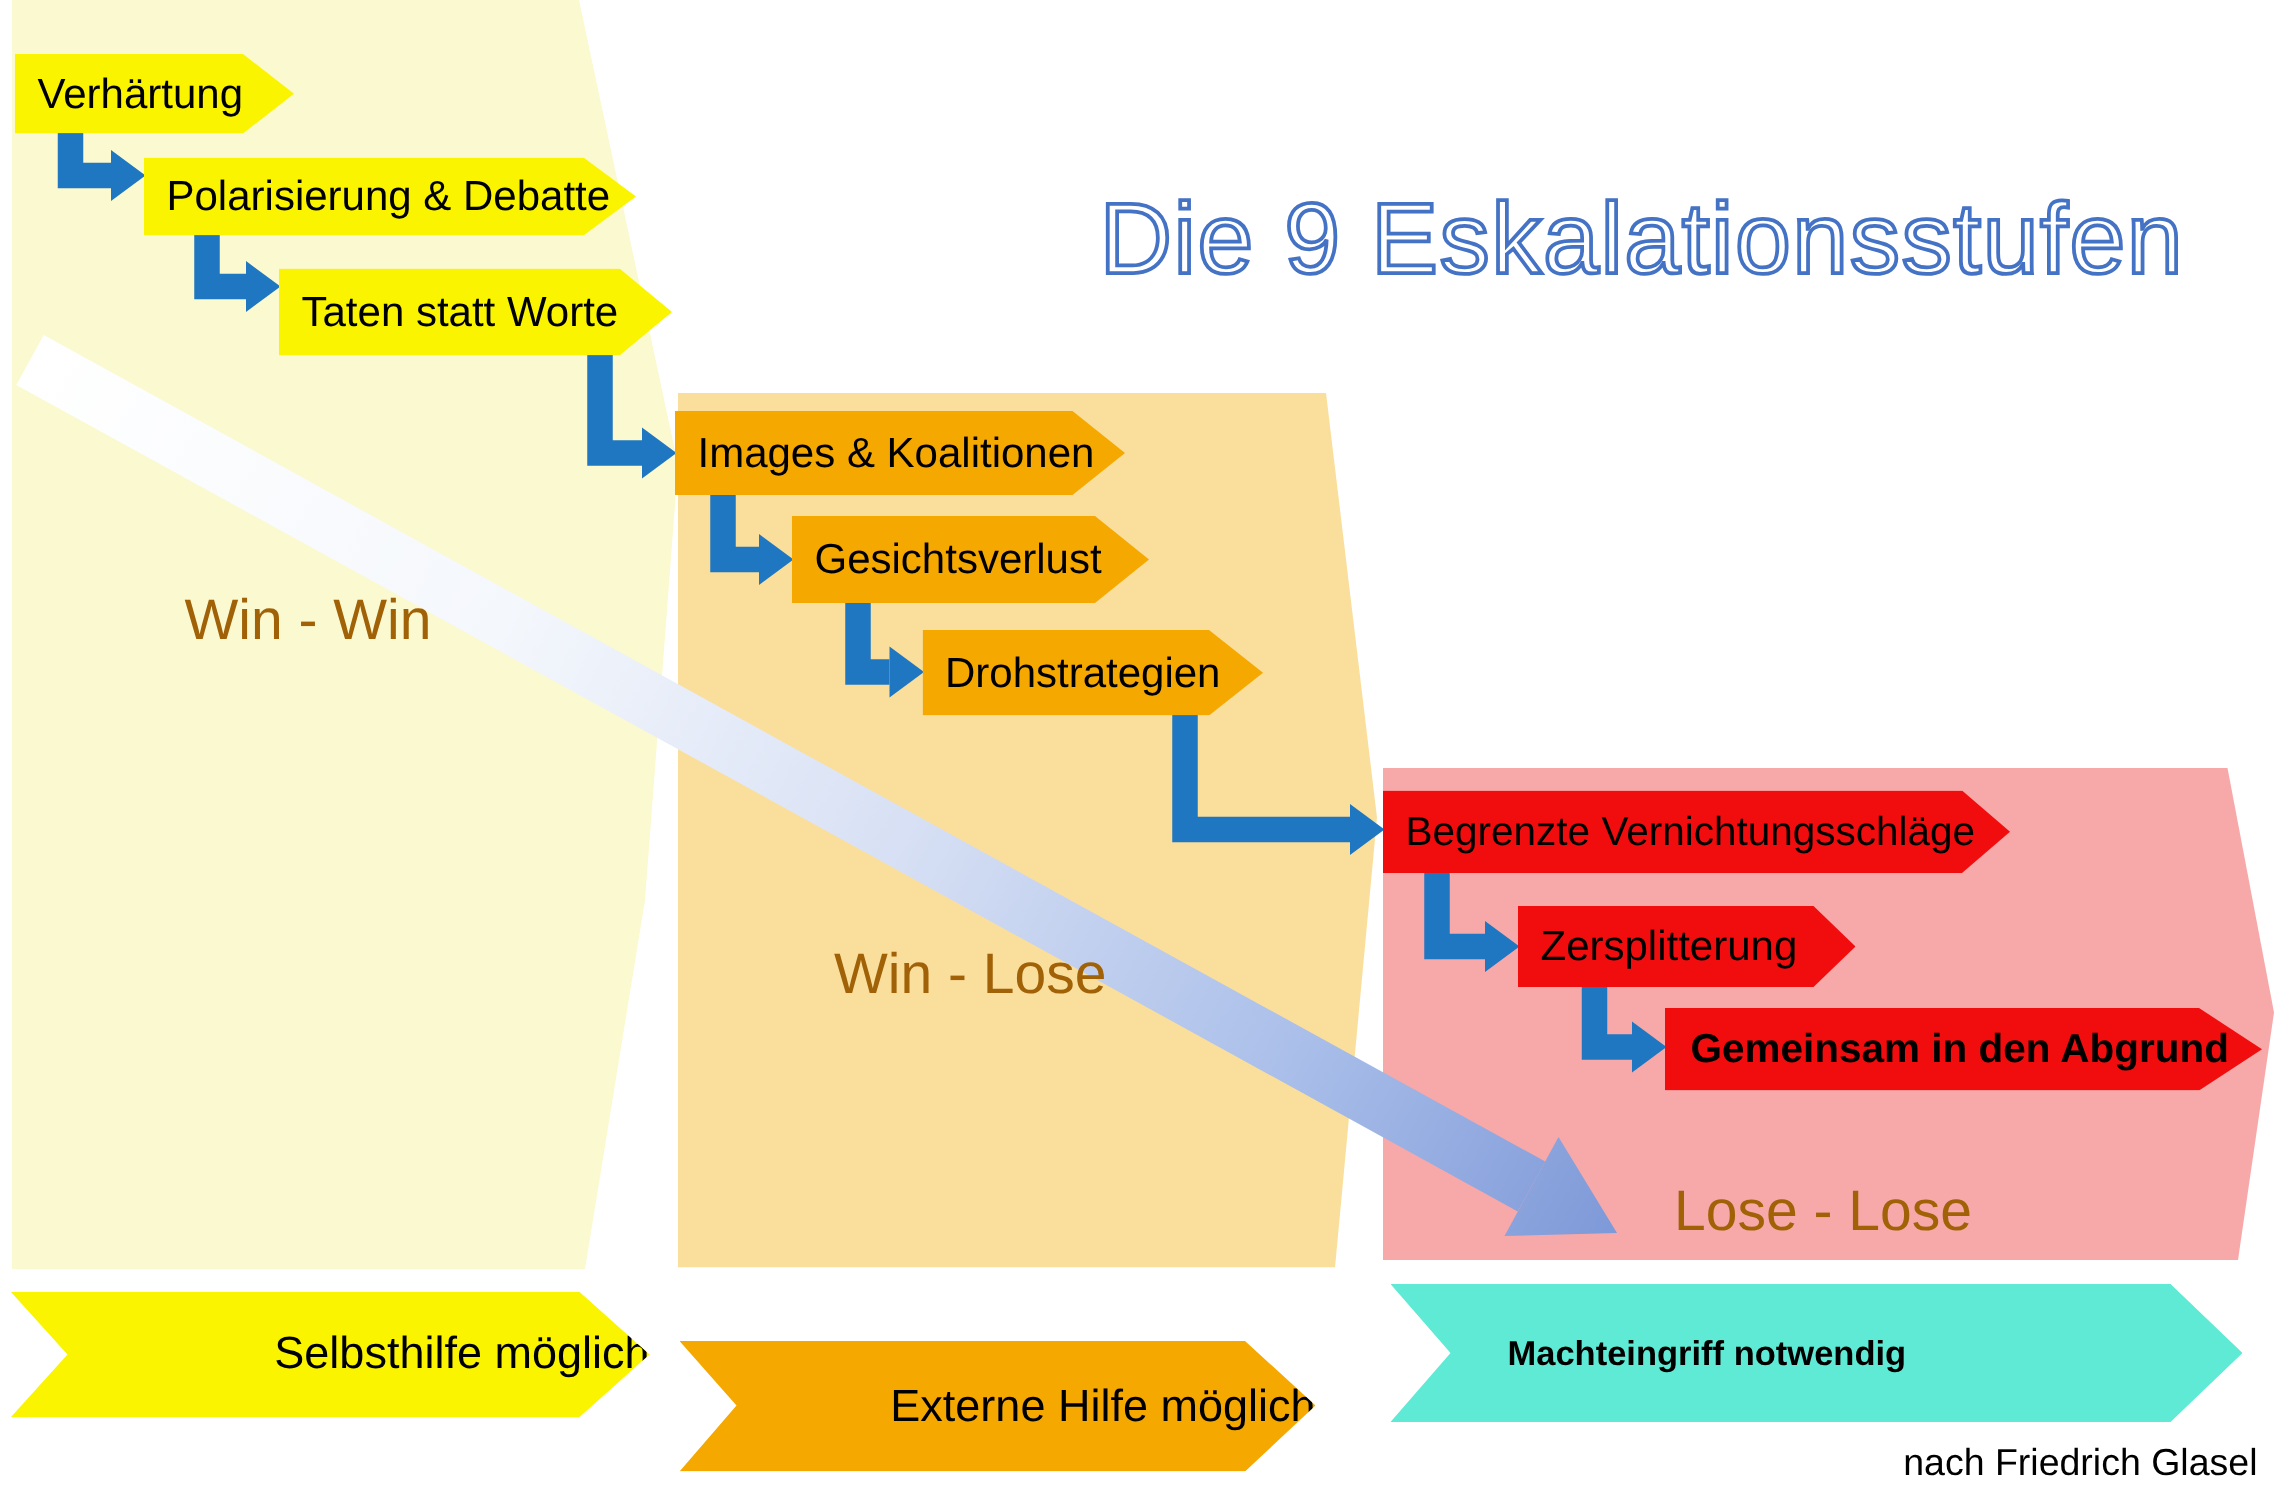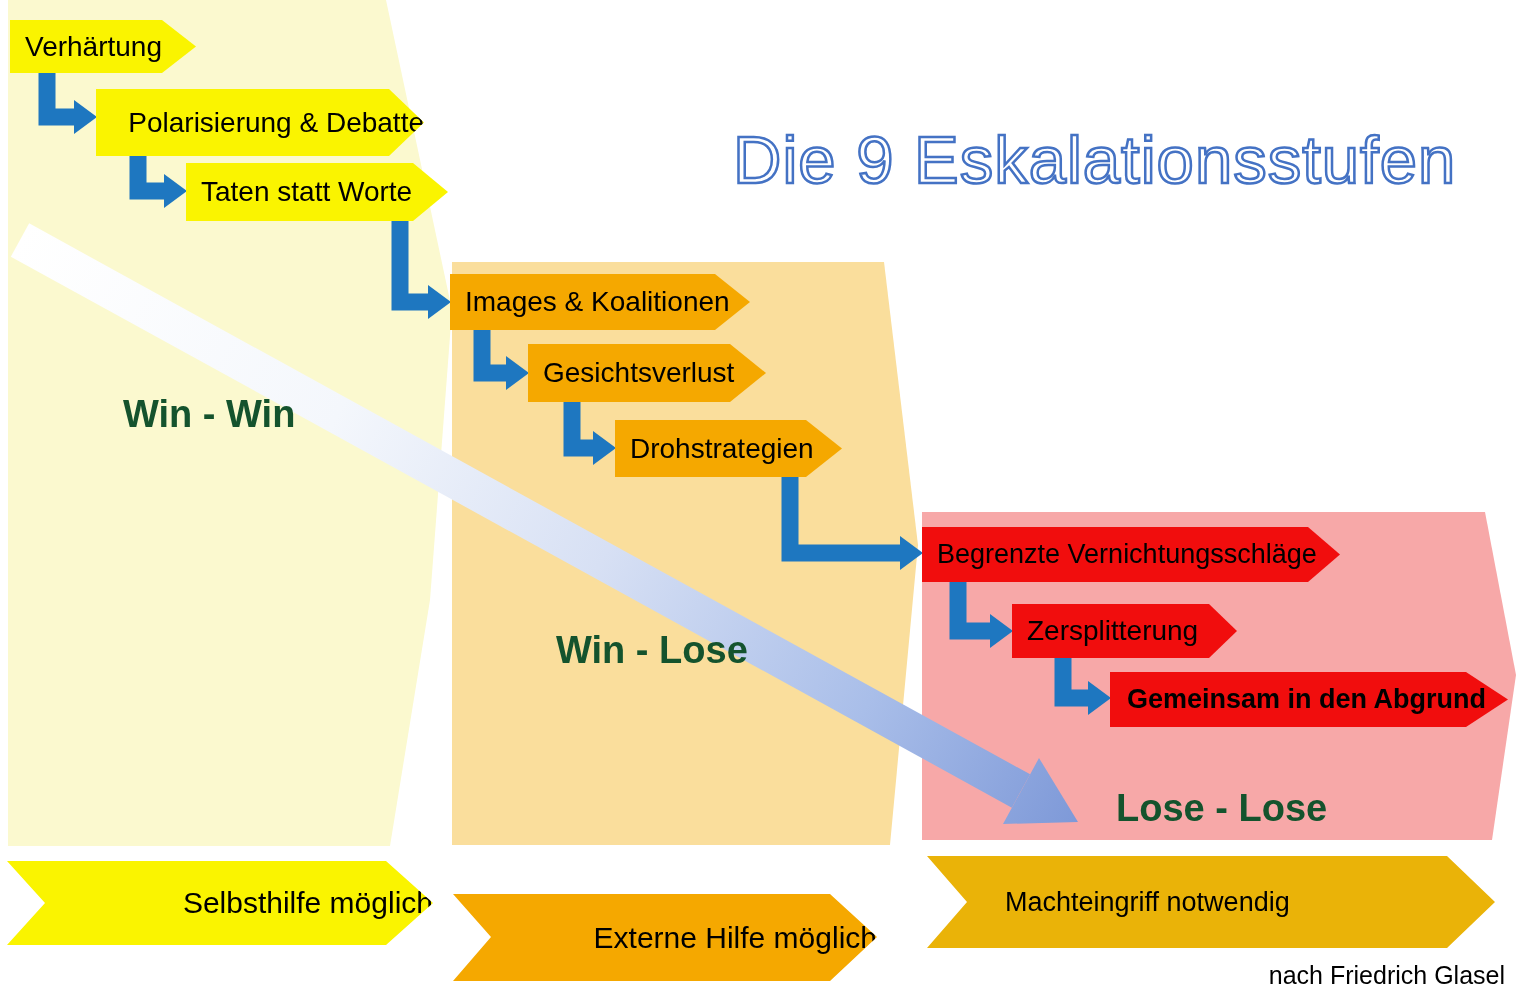--- a/index.html
+++ b/index.html
@@ -15,51 +15,51 @@
     clip-path:polygon(2px 0, 434px 0, 468px 283px, 440px 583px, 2px 583px);}
   .zone3{left:922px; top:512px; width:594px; height:333px; background:#F7A8A8;
     clip-path:polygon(0 0, 563px 0, 594px 163px, 570px 328px, 0 328px);}
   
   svg.layer{position:absolute; left:0; top:0; width:1517px; height:1007px; pointer-events:none;}
   
   .stage{position:absolute; display:flex; align-items:center;
     padding-left:15px; box-sizing:border-box;
     font-size:28px; color:#000; white-space:nowrap;
     clip-path:polygon(0 0, var(--r) 0, 100% 50%, var(--r) 100%, 0 100%);}
-  .g1{background:#FAF400;}
+  .g1{background:#FAF400;margin-top:16px;}
   .g2{background:#F5A800;}
   .g3{background:#F10D0D;}
   .s1{left:10px;  top:20px;  width:186px; height:53px; --r:152px;}
-  .s2{left:96px;  top:89px;  width:328px; height:67px;justify-content:flex-end; --r:293px;}
+  .s2{left:96px;  top:89px;  width:328px; height:52px; --r:293px;}
   .s3{left:186px; top:163px; width:262px; height:58px; --r:227px;}
   .s4{left:450px; top:274px; width:300px; height:56px; --r:265px;}
   .s5{left:528px; top:344px; width:238px; height:58px; --r:202px;}
   .s6{left:615px; top:420px; width:227px; height:57px; --r:191px;}
   .s7{left:922px; top:527px; width:418px; height:55px; --r:386px; font-size:27px;}
   .s8{left:1012px;top:604px; width:225px; height:54px; --r:197px;}
   .s9{left:1110px;top:672px; width:398px; height:55px; --r:356px; font-size:27px; font-weight:bold; padding-left:17px;}
   
-  .zonelabel{position:absolute; font-size:38px; font-weight:bold; color:#14532d; white-space:nowrap;}
+  .zonelabel{position:absolute; font-size:38px; font-weight:normal; color:#a16207; white-space:nowrap;}
   .l1{left:123px; top:393px;}
   .l2{left:556px; top:629px;}
   .l3{left:1100px; top:787px;margin-left:16px;}
   
   .title{position:absolute; left:733px; top:121px; width:610px; text-align:center;
     font-size:67px; font-weight:normal; letter-spacing:1px; color:#ffffff;
     -webkit-text-stroke:2.5px #4472C4; text-shadow:0 0 1px #4472C4; white-space:nowrap;}
   
   .banner{position:absolute; display:flex; align-items:center; justify-content:flex-end;
     font-size:30px; color:#000; box-sizing:border-box; white-space:nowrap;}
   .b1{left:7px;  top:861px; width:426px; height:84px; background:#FAF400;
     clip-path:polygon(0 0, 379px 0, 426px 42px, 379px 84px, 0 84px, 38px 42px);}
   .b2{left:453px; top:858px; width:424px; height:87px; background:#F5A800;
     clip-path:polygon(0 0, 377px 0, 424px 43px, 377px 87px, 0 87px, 38px 43px);margin-top:36px;}
-  .b3{left:927px; top:856px; width:568px; height:92px; background:#eab308;
+  .b3{left:927px; top:856px; width:568px; height:92px; background:#5eead4;
     clip-path:polygon(0 0, 520px 0, 568px 46px, 520px 92px, 0 92px, 40px 46px);
-    justify-content:flex-start; padding-left:78px; font-weight:normal; font-size:27px;}
+    justify-content:flex-start; padding-left:78px; font-weight:bold; font-size:23px;}
   
   .credit{position:absolute; left:1260px; top:961px; width:245px; text-align:right;
     font-size:25px; color:#000; white-space:nowrap;}
 </style>
 </head>
 <body>
 
 <div class="canvas">
 
   <div class="zone zone1"></div>

